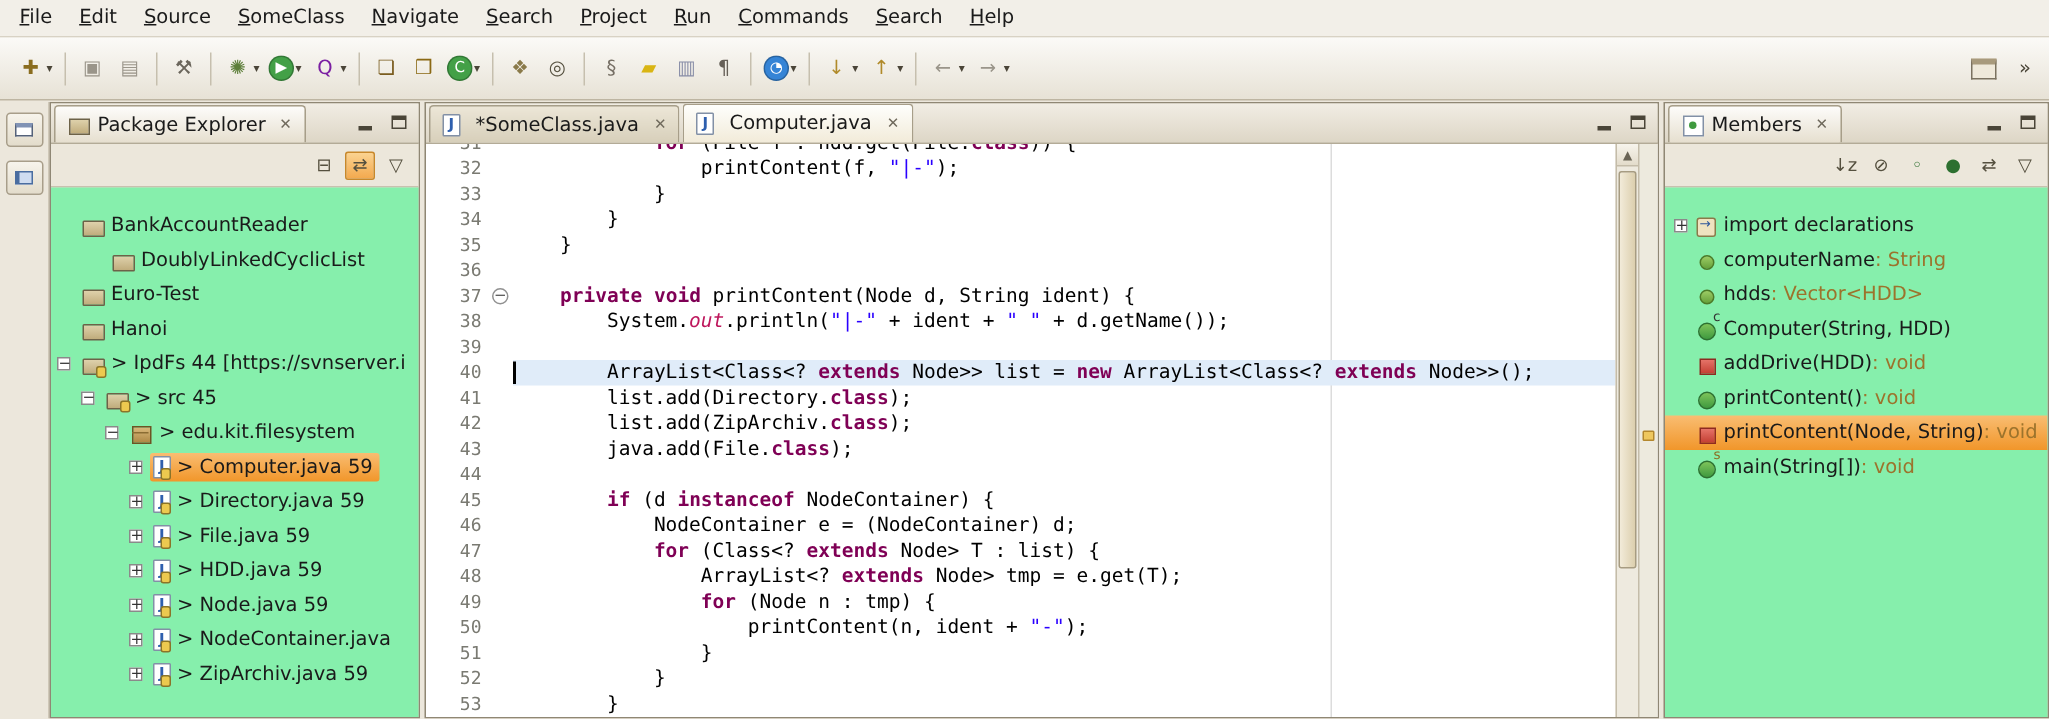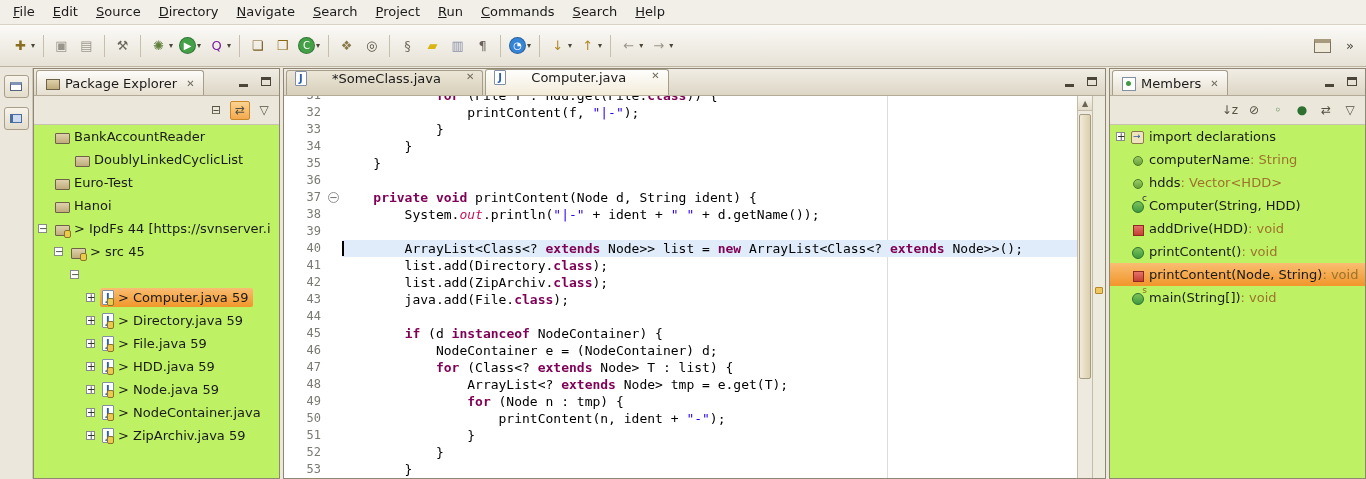--- a/index.html
+++ b/index.html
@@ -53,21 +53,21 @@
   .g-min{width:9px;height:3px;background:#4a4538;margin-top:9px}
   .g-max{width:10px;height:9px;border:1px solid #4a4538;border-top-width:3px;margin-top:2px}
 
   .view-toolbar{height:29px;background:#ece7db;border-bottom:1px solid #c8c1af;
                 display:flex;align-items:center;justify-content:flex-end;padding:0 5px;gap:4px;flex:none}
   .vt-icon{width:20px;height:19px;display:flex;align-items:center;justify-content:center;
            font-size:12px;border:1px solid transparent;border-radius:2px}
   .vt-icon.active{background:linear-gradient(#fbd391,#f3a94e);border-color:#c8882a}
 
   
-  .tree,.mem-list{flex:1;background:#bef264;overflow:hidden;padding-top:0}
+  .tree,.mem-list{flex:1;background:#86efac;overflow:hidden;padding-top:14px}
   .tree-row,.mem-row{height:23px;display:flex;align-items:center;white-space:nowrap}
   .expander{width:9px;height:9px;border:1px solid #8a8a8a;background:#fff;color:#333;
             font-size:10px;line-height:7px;text-align:center;margin-right:5px;flex:none}
   .expander.none{visibility:hidden}
   .row-sel{display:flex;align-items:center;padding:2px 4px 2px 2px;border-radius:2px}
   .tree-row.selected .row-sel{background:linear-gradient(#f9bd72,#f1962a)}
   .mem-row.selected{background:linear-gradient(#f9bd72,#f1962a)}
   .mem-type{color:#9c732c}
 
   
@@ -102,21 +102,21 @@
      border-radius:50%;background:linear-gradient(#9ccc65,#66a03a);border:1px solid #4c7a28}
   .mi.method-public::before,.mi.constructor::before,.mi.method-static::before{content:"";position:absolute;
      left:2px;top:3px;width:10px;height:10px;border-radius:50%;
      background:linear-gradient(#7ec35a,#3f9a3f);border:1px solid #2d7030}
   .mi.method-private::before{content:"";position:absolute;left:3px;top:4px;width:9px;height:9px;
      background:linear-gradient(#e57368,#c43f33);border:1px solid #8e2a21}
   .mi.constructor::after{content:"c";position:absolute;right:-2px;top:-5px;font-size:9px;color:#333}
   .mi.method-static::after{content:"s";position:absolute;right:-2px;top:-5px;font-size:9px;color:#8a6d1f}
 
   
-  .ed-tab{display:flex;gap:21px;height:25px;padding:0 8px;margin-left:2px;
+  .ed-tab{display:flex;align-items:center;gap:6px;height:25px;padding:0 8px;margin-left:2px;
           background:linear-gradient(#ece6d7,#d7cfba);border:1px solid #a79e89;border-bottom:none;
           border-radius:3px 3px 0 0;white-space:nowrap}
   .ed-tab.active{background:linear-gradient(#fefefc,#f2ebd9);height:26px}
   .tab-label{font-size:13px}
 
   .ed-body{flex:1;display:flex;background:#fff;overflow:hidden;min-height:0}
   .ed-clip{flex:1;overflow:hidden;background:#fff;min-width:0}
   .ed-scrolled{display:flex;margin-top:-9px}
   .ann-col{width:12px;background:#fff;flex:none}
   .num-col{width:30px;flex:none}
@@ -145,21 +145,21 @@
   .ed-overview{width:13px;background:#edeade;border-left:1px solid #c4bca9;position:relative;flex:none}
   .ov-marker{position:absolute;left:2px;width:8px;height:7px;border:1px solid #b3872d;border-radius:1px}
 </style>
 </head>
 <body>
 
 <div class="menubar" id="menubar">
     <div class="menu-item">File</div>
     <div class="menu-item">Edit</div>
     <div class="menu-item">Source</div>
-    <div class="menu-item">Directory</div>
+    <div class="menu-item">SomeClass</div>
     <div class="menu-item">Navigate</div>
     <div class="menu-item">Search</div>
     <div class="menu-item">Project</div>
     <div class="menu-item">Run</div>
     <div class="menu-item">Commands</div>
     <div class="menu-item">Search</div>
     <div class="menu-item">Help</div>
   </div>
 
 <div class="toolbar">
@@ -324,20 +324,24 @@
         </div>
         <div class="tree-row" style="padding-left: 20px;">
           <span class="expander">−</span>
           <span class="row-sel">
             <span class="ti folder-svn"></span>
             <span class="tree-label">&gt; src 45</span>
           </span>
         </div>
         <div class="tree-row" style="padding-left: 36px;">
           <span class="expander">−</span>
+          <span class="row-sel">
+            <span class="ti package"></span>
+            <span class="tree-label">&gt; edu.kit.filesystem</span>
+          </span>
         </div>
         <div class="tree-row selected" style="padding-left: 52px;">
           <span class="expander">+</span>
           <span class="row-sel">
             <span class="ti java-file-svn"></span>
             <span class="tree-label">&gt; Computer.java 59</span>
           </span>
         </div>
         <div class="tree-row" style="padding-left: 52px;">
           <span class="expander">+</span>

